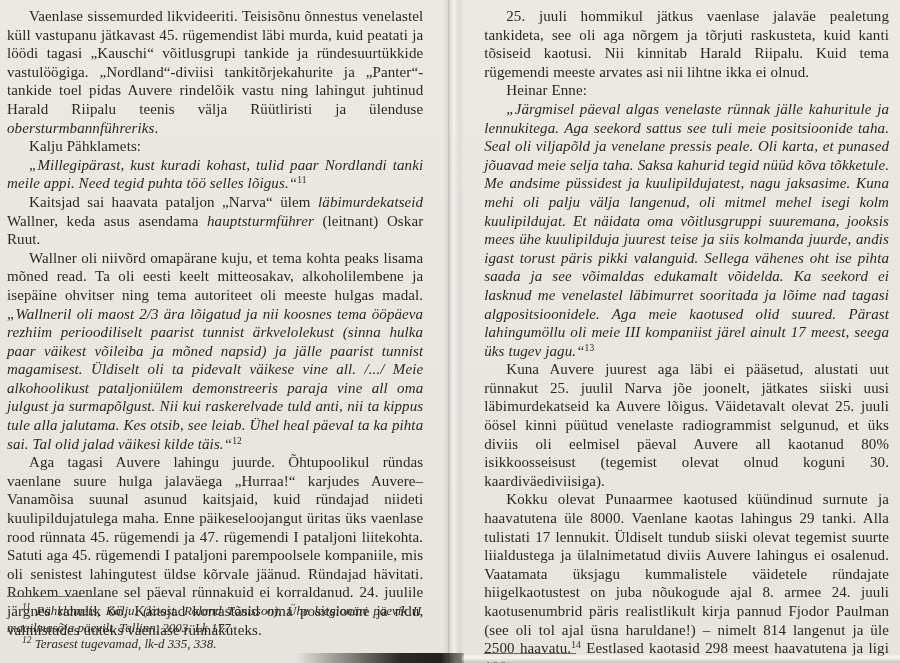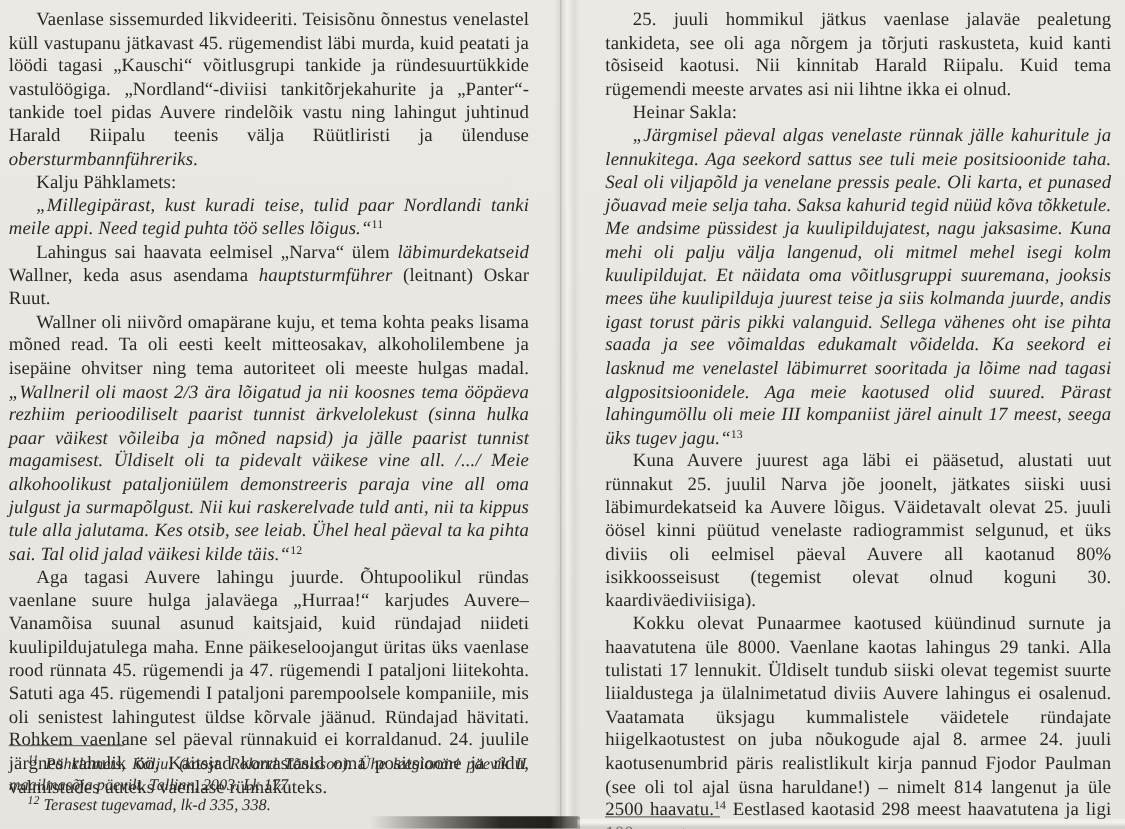--- a/index.html
+++ b/index.html
@@ -126,38 +126,38 @@
 </style>
 </head>
 <body>
 
 <div class="spread">
 
   <div class="page page-left">
     <div class="page-body">
         <p class="para indent"><span>Vaenlase sissemurded likvideeriti. Teisisõnu õnnestus venelastel küll vastupanu jätkavast 45. rügemendist läbi murda, kuid peatati ja löödi tagasi „Kauschi“ võitlusgrupi tankide ja ründesuurtükkide vastulöögiga. „Nordland“-diviisi tankitõrjekahurite ja „Panter“-tankide toel pidas Auvere rindelõik vastu ning lahingut juhtinud Harald Riipalu teenis välja Rüütliristi ja ülenduse </span><span class="it">obersturmbannführeriks</span><span>.</span></p>
         <p class="para indent"><span>Kalju Pähklamets:</span></p>
-        <p class="para indent"><span class="it">„Millegipärast, kust kuradi teise, tulid paar Nordlandi tanki meile appi. Need tegid puhta töö selles lõigus.“</span><sup>11</sup></p>
-        <p class="para indent"><span>Lahingus sai haavata eelmisel „Narva“ ülem </span><span class="it">läbimurdekatseid</span><span> Wallner, keda asus asendama </span><span class="it">hauptsturmführer</span><span> (leitnant) Oskar Ruut.</span></p>
+        <p class="para indent"><span class="it">„Millegipärast, kust kuradi kohast, tulid paar Nordlandi tanki meile appi. Need tegid puhta töö selles lõigus.“</span><sup>11</sup></p>
+        <p class="para indent"><span>Kaitsjad sai haavata pataljon „Narva“ ülem </span><span class="it">läbimurdekatseid</span><span> Wallner, keda asus asendama </span><span class="it">hauptsturmführer</span><span> (leitnant) Oskar Ruut.</span></p>
         <p class="para indent"><span>Wallner oli niivõrd omapärane kuju, et tema kohta peaks lisama mõned read. Ta oli eesti keelt mitteosakav, alkoholilembene ja isepäine ohvitser ning tema autoriteet oli meeste hulgas madal. </span><span class="it">„Wallneril oli maost 2/3 ära lõigatud ja nii koosnes tema ööpäeva rezhiim perioodiliselt paarist tunnist ärkvelolekust (sinna hulka paar väikest võileiba ja mõned napsid) ja jälle paarist tunnist magamisest. Üldiselt oli ta pidevalt väikese vine all. /.../ Meie alkohoolikust pataljoniülem demonstreeris paraja vine all oma julgust ja surmapõlgust. Nii kui raskerelvade tuld anti, nii ta kippus tule alla jalutama. Kes otsib, see leiab. Ühel heal päeval ta ka pihta sai. Tal olid jalad väikesi kilde täis.“</span><sup>12</sup></p>
         <p class="para indent"><span>Aga tagasi Auvere lahingu juurde. Õhtupoolikul ründas vaenlane suure hulga jalaväega „Hurraa!“ karjudes Auvere–Vanamõisa suunal asunud kaitsjaid, kuid ründajad niideti kuulipildujatulega maha. Enne päikeseloojangut üritas üks vaenlase rood rünnata 45. rügemendi ja 47. rügemendi I pataljoni liitekohta. Satuti aga 45. rügemendi I pataljoni parempoolsele kompaniile, mis oli senistest lahingutest üldse kõrvale jäänud. Ründajad hävitati. Rohkem vaenlane sel päeval rünnakuid ei korraldanud. 24. juulile järgnes rahulik öö. Kaitsjad korrastasid oma positsioone ja ridu, valmistudes uuteks vaenlase rünnakuteks.</span></p>
       </div>
     <div class="footnote-block">
       <div class="footnote-rule"></div>
       <div>
           <p class="footnote"><sup>11</sup><span> Pähklamets, Kalju. (koost. Roland Tõnisson). Ühe leegionäri päevik II maailmasõja päevilt. Tallinn, 2003. Lk 177.</span></p>
           <p class="footnote"><sup>12</sup><span> Terasest tugevamad, lk-d 335, 338.</span></p>
         </div>
     </div>
   </div>
 
   <div class="page page-right">
     <div class="page-body">
         <p class="para indent"><span>25. juuli hommikul jätkus vaenlase jalaväe pealetung tankideta, see oli aga nõrgem ja tõrjuti raskusteta, kuid kanti tõsiseid kaotusi. Nii kinnitab Harald Riipalu. Kuid tema rügemendi meeste arvates asi nii lihtne ikka ei olnud.</span></p>
-        <p class="para indent"><span>Heinar Sakla:</span></p>
+        <p class="para indent"><span>Heinar Enne:</span></p>
         <p class="para indent"><span class="it">„Järgmisel päeval algas venelaste rünnak jälle kahuritule ja lennukitega. Aga seekord sattus see tuli meie positsioonide taha. Seal oli viljapõld ja venelane pressis peale. Oli karta, et punased jõuavad meie selja taha. Saksa kahurid tegid nüüd kõva tõkketule. Me andsime püssidest ja kuulipildujatest, nagu jaksasime. Kuna mehi oli palju välja langenud, oli mitmel mehel isegi kolm kuulipildujat. Et näidata oma võitlusgruppi suuremana, jooksis mees ühe kuulipilduja juurest teise ja siis kolmanda juurde, andis igast torust päris pikki valanguid. Sellega vähenes oht ise pihta saada ja see võimaldas edukamalt võidelda. Ka seekord ei lasknud me venelastel läbimurret sooritada ja lõime nad tagasi algpositsioonidele. Aga meie kaotused olid suured. Pärast lahingumöllu oli meie III kompaniist järel ainult 17 meest, seega üks tugev jagu.“</span><sup>13</sup></p>
         <p class="para indent"><span>Kuna Auvere juurest aga läbi ei pääsetud, alustati uut rünnakut 25. juulil Narva jõe joonelt, jätkates siiski uusi läbimurdekatseid ka Auvere lõigus. Väidetavalt olevat 25. juuli öösel kinni püütud venelaste radiogrammist selgunud, et üks diviis oli eelmisel päeval Auvere all kaotanud 80% isikkoosseisust (tegemist olevat olnud koguni 30. kaardiväediviisiga).</span></p>
         <p class="para indent"><span>Kokku olevat Punaarmee kaotused küündinud surnute ja haavatutena üle 8000. Vaenlane kaotas lahingus 29 tanki. Alla tulistati 17 lennukit. Üldiselt tundub siiski olevat tegemist suurte liialdustega ja ülalnimetatud diviis Auvere lahingus ei osalenud. Vaatamata üksjagu kummalistele väidetele ründajate hiigelkaotustest on juba nõukogude ajal 8. armee 24. juuli kaotusenumbrid päris realistlikult kirja pannud Fjodor Paulman (see oli tol ajal üsna haruldane!) – nimelt 814 langenut ja üle 2500 haavatu.</span><sup>14</sup><span> Eestlased kaotasid 298 meest haavatutena ja ligi 100 surnutena.</span></p>
       </div>
     <div class="footnote-block">
       <div class="footnote-rule"></div>
     </div>
   </div>
 
   <div class="gutter-shadow"></div>

